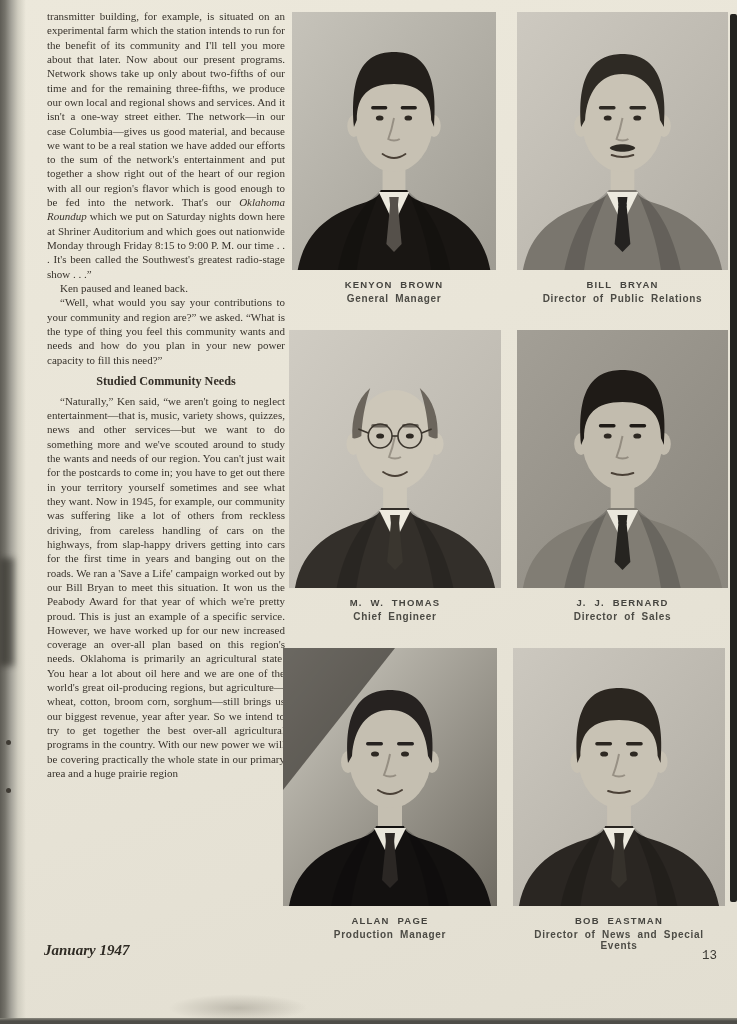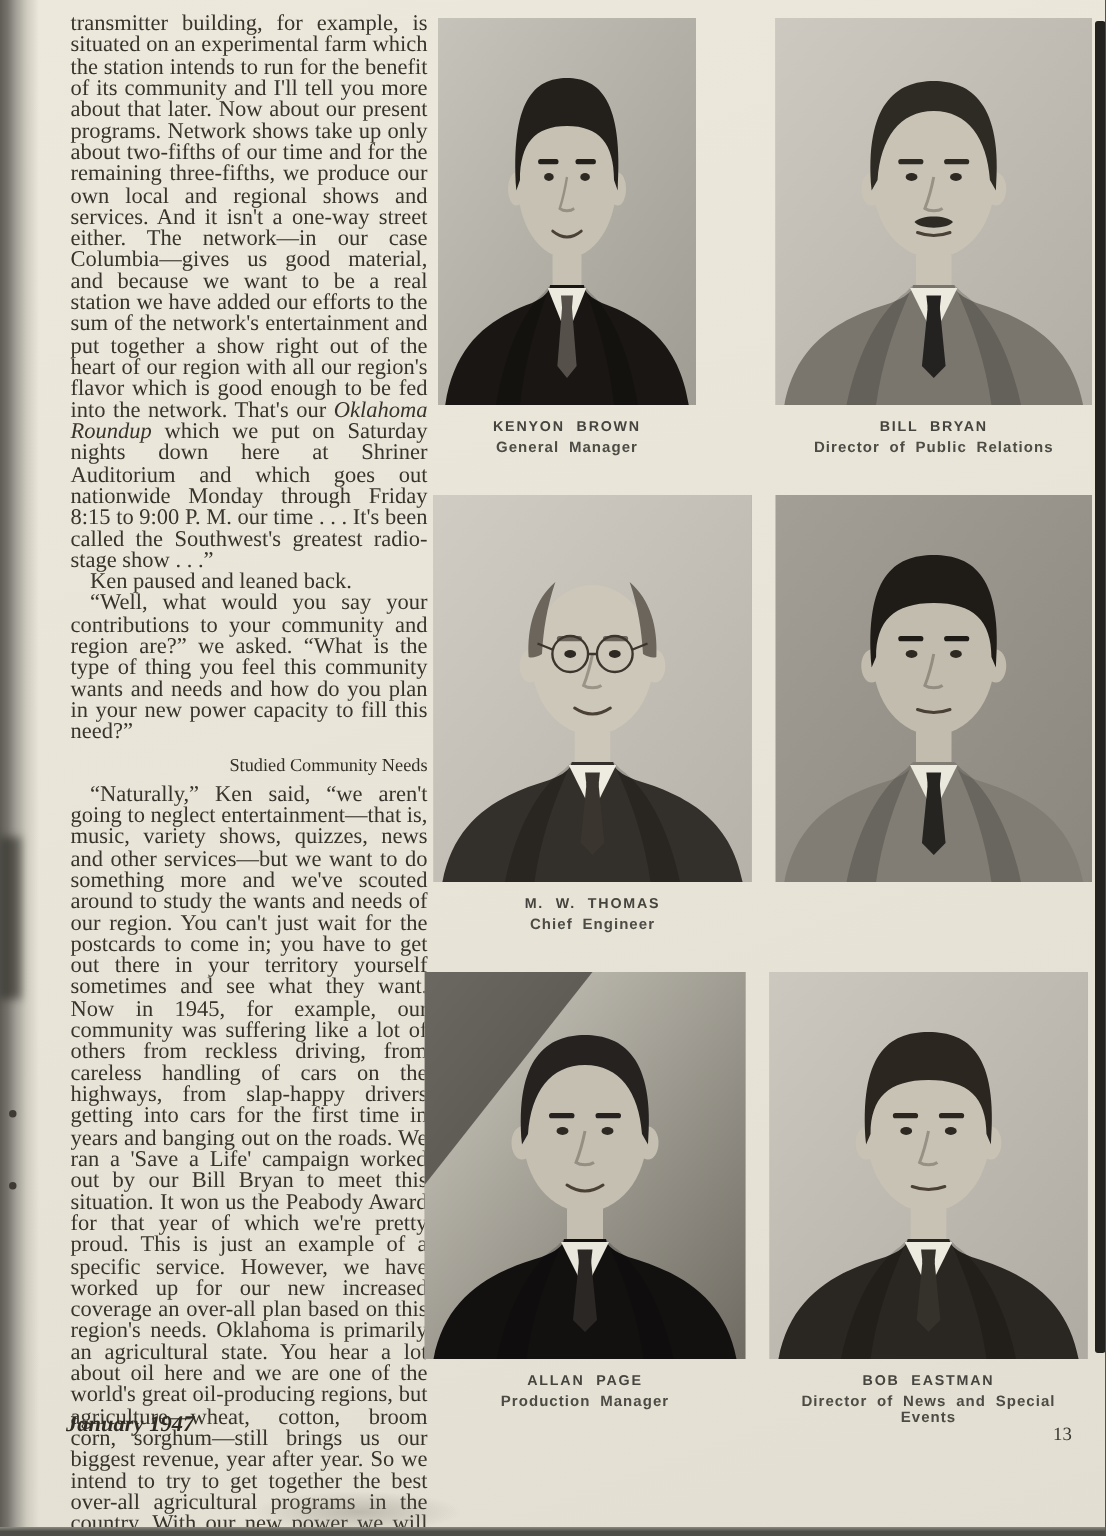--- a/index.html
+++ b/index.html
@@ -16,28 +16,28 @@
     background:linear-gradient(to right,#5e5c55 0px,#75736b 5px,#a3a198 11px,#cfccbf 18px,rgba(233,229,216,0) 26px);}
   .binding-blob{position:absolute;left:0;top:558px;width:14px;height:108px;background:rgba(35,32,28,.55);filter:blur(3px);}
   .staple-a{position:absolute;left:6px;top:740px;width:5px;height:5px;background:#3f3b34;border-radius:50%;}
   .staple-b{position:absolute;left:6px;top:788px;width:5px;height:5px;background:#3f3b34;border-radius:50%;}
   .edge-right{position:absolute;left:730px;top:14px;width:7px;height:888px;background:#23221f;border-radius:2px;}
   .edge-bottom{position:absolute;left:0;top:1018px;width:737px;height:6px;background:linear-gradient(to bottom,#8b897f 0,#4e4d48 3px);}
   .smudge{position:absolute;left:168px;top:994px;width:140px;height:28px;
     background:radial-gradient(ellipse at center, rgba(120,115,104,.35), rgba(120,115,104,0) 70%);}
   
   .text-col{position:absolute;left:47px;top:9px;width:238px;color:#38332c;}
-  .text-col p{margin:0;font-size:15px;line-height:14.32px;text-align:justify;text-align-last:left;}
+  .text-col p{margin:0;font-size:11px;line-height:14.32px;text-align:justify;text-align-last:left;}
   .text-col p.indent{text-indent:13px;}
-  .subhead{margin:7px 0 6px 0;font-size:12.2px;line-height:14px;font-weight:normal;text-align:right;color:#332e27;}
+  .subhead{margin:7px 0 6px 0;font-size:12.2px;line-height:14px;font-weight:bold;text-align:center;color:#332e27;}
   .footer-date{position:absolute;left:44px;top:942px;font-size:15px;font-weight:bold;font-style:italic;color:#2f2b24;}
-  .page-num{position:absolute;left:702px;top:949px;font-size:12.5px;color:#3a3833;}
+  .page-num{position:absolute;left:702px;top:949px;font-size:12.5px;color:#3a3833;font-family:Liberation Mono, monospace;}
   
   .photo-cell{position:absolute;margin:0;padding:0;}
-  .cell1{left:292px;top:12px;width:172px;}
+  .cell1{left:292px;top:12px;width:204px;}
   .cell2{left:517px;top:12px;width:211px;}
   .cell3{left:289px;top:330px;width:212px;}
   .cell4{left:517px;top:330px;width:211px;}
   .cell5{left:283px;top:648px;width:214px;}
   .cell6{left:513px;top:648px;width:212px;}
   .photo{width:100%;height:258px;background:#b5b2a9;box-shadow:0 0 0 1px rgba(60,56,48,.25) inset;}
   .photo svg{display:block;width:100%;height:100%;}
   figcaption{margin-top:9px;text-align:center;font-family:"Liberation Sans", sans-serif;color:#45443f;}
   .cap-name{font-size:9.5px;font-weight:bold;letter-spacing:1.2px;word-spacing:4px;}
   .cap-title{font-size:10px;font-weight:bold;letter-spacing:.7px;word-spacing:3px;margin-top:3px;color:#4c4b45;}
@@ -199,20 +199,24 @@
     <ellipse cx="107" cy="110" rx="41" ry="50" fill="#c2bcae"></ellipse>
     <path d="M65,115 C60,55 80,40 107,40 C134,40 154,55 149,115 L146,108 C146,84 134,72 107,72 C80,72 68,84 68,108 Z" fill="#1f1b17"></path>
     <rect x="83" y="94" width="17" height="3.5" rx="1.7" fill="#1f1b17"></rect>
     <rect x="114" y="94" width="17" height="3.5" rx="1.7" fill="#1f1b17"></rect>
     <ellipse cx="92" cy="106" rx="4" ry="2.6" fill="#2e2923"></ellipse>
     <ellipse cx="122" cy="106" rx="4" ry="2.6" fill="#2e2923"></ellipse>
     <path d="M107,106 C105,116 103,122 101,127 C104,129 110,129 113,127" stroke="rgba(60,52,44,.35)" stroke-width="2" fill="none"></path>
     <path d="M96,143 Q107,147 118,143" stroke="#4a4036" stroke-width="2" stroke-linecap="round" fill="none"></path>
   </svg>
       </div>
+    <figcaption>
+      <div class="cap-name">J. J. BERNARD</div>
+      <div class="cap-title">Director of Sales</div>
+    </figcaption>
   </figure>
 
   <figure class="photo-cell cell6">
     <div class="photo">
         <svg viewBox="0 0 214 258" preserveAspectRatio="none" xmlns="http://www.w3.org/2000/svg">
     <defs>
             <linearGradient id="bg5" x1="0" y1="0" x2="1" y2="1">
       <stop offset="0" stop-color="#ccc8bf"></stop>
               <stop offset="1" stop-color="#afaba2"></stop>
     </linearGradient>

